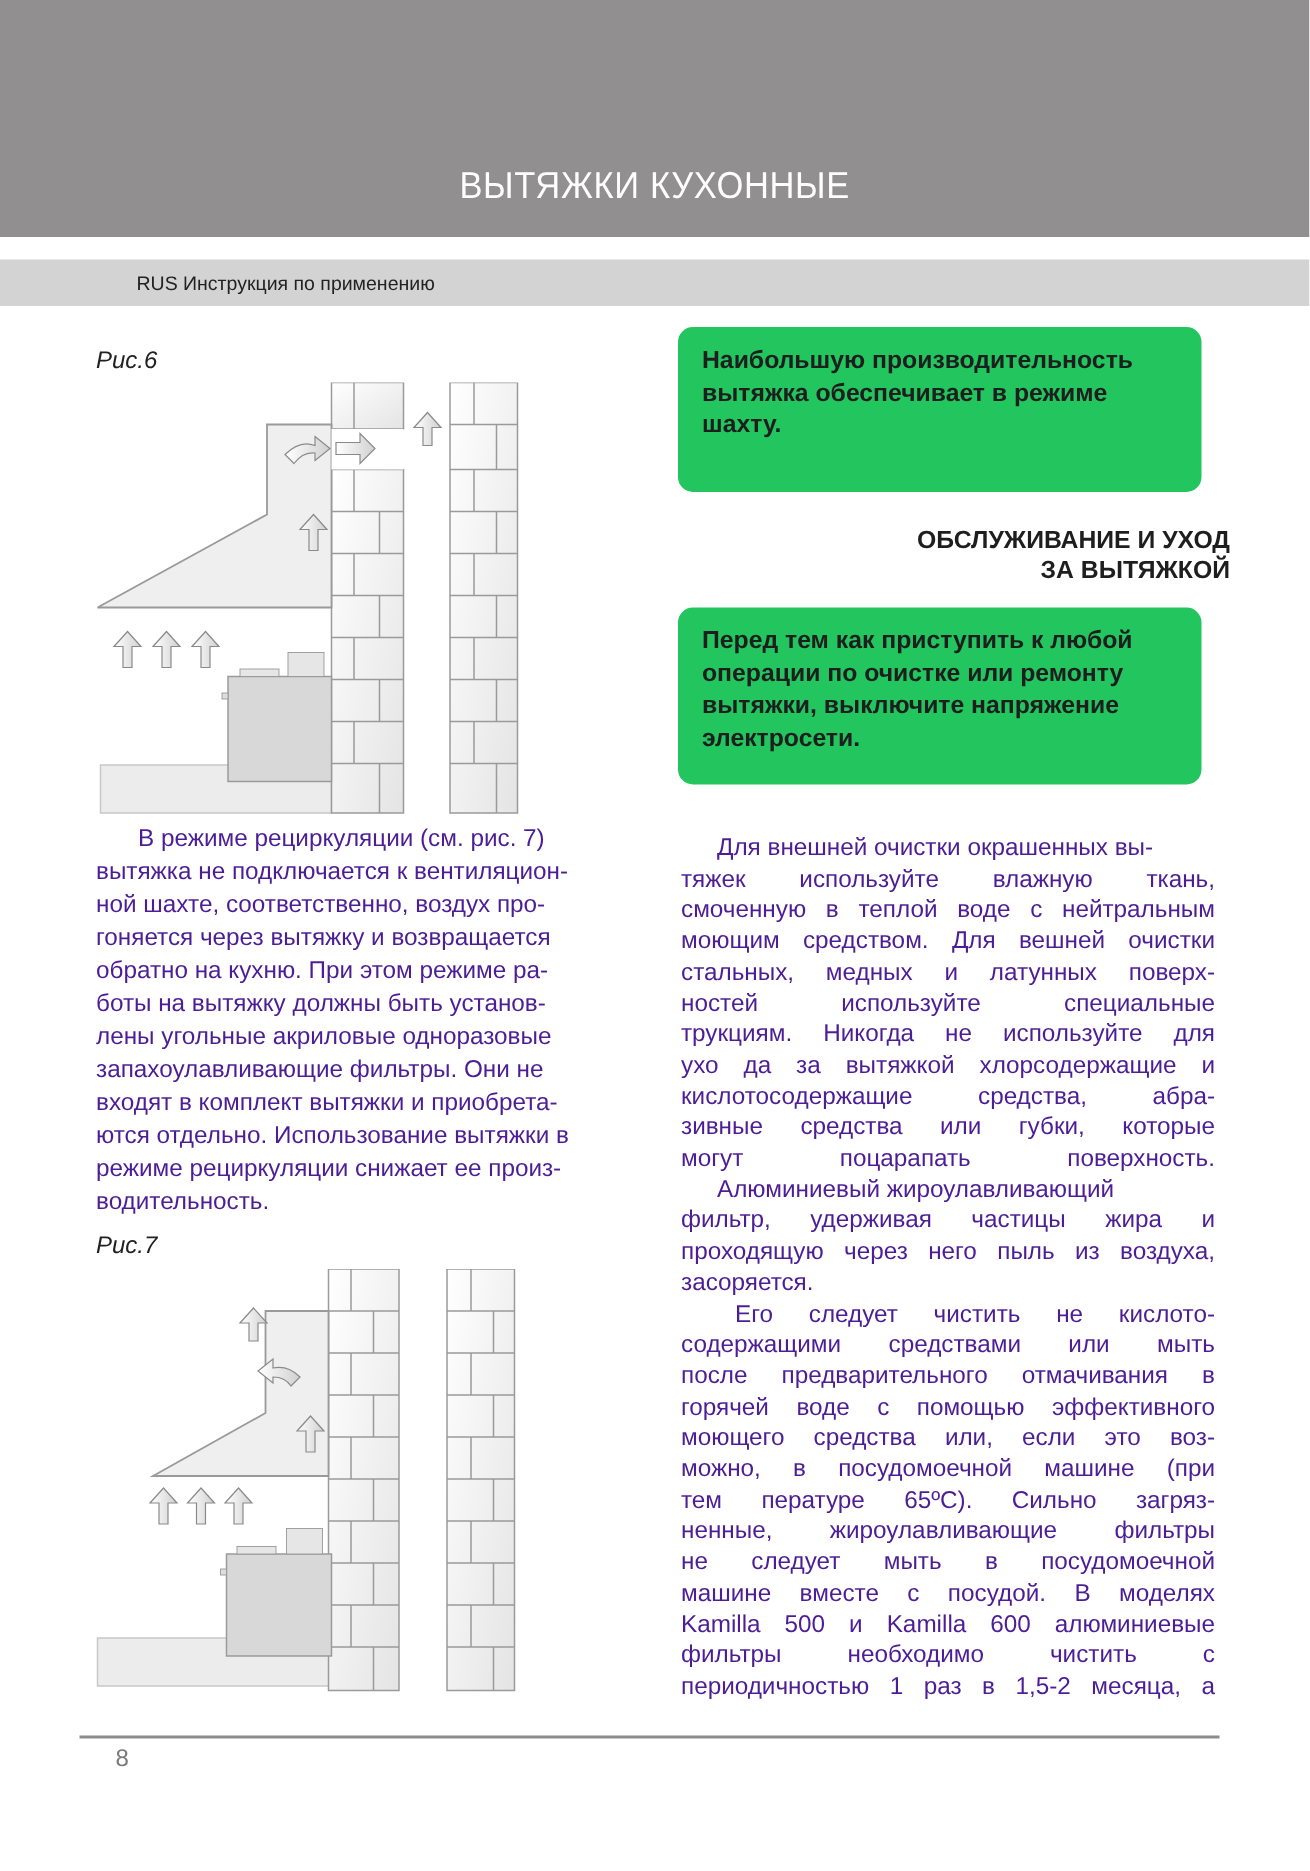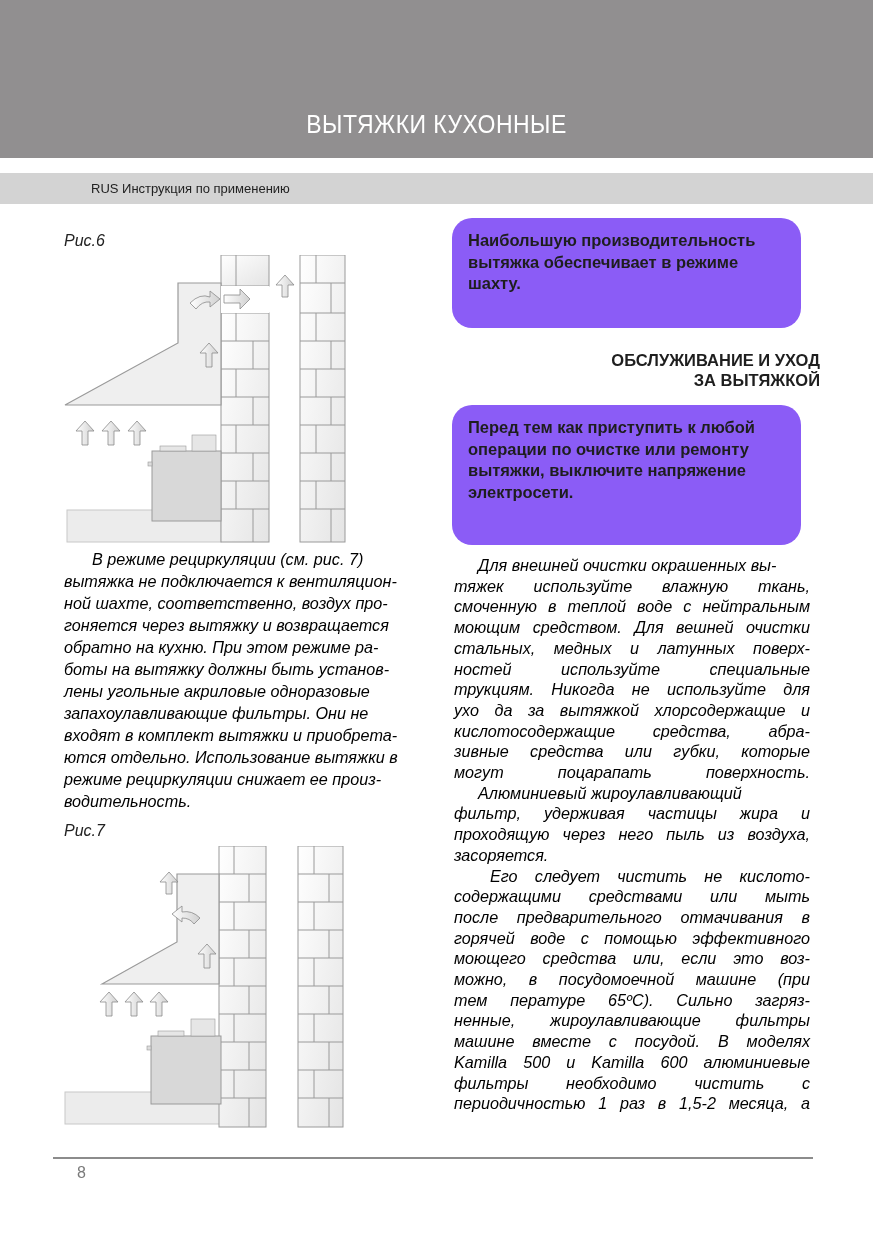--- a/index.html
+++ b/index.html
@@ -6,24 +6,24 @@
   body { width: 873px; height: 1247px; position: relative; overflow: hidden;
          font-family: "Liberation Sans", sans-serif; color: #1a1a1a; }
   .top-band { position: absolute; left: 0; top: 0; width: 873px; height: 158px; background: #918f90; }
   .top-title { position: absolute; left: 0; width: 873px; top: 110px; text-align: center;
                color: #ffffff; font-family: "Liberation Sans", sans-serif; font-size: 25px;
                letter-spacing: 0.5px; transform: scaleX(0.92); }
   .sub-band { position: absolute; left: 0; top: 173px; width: 873px; height: 31px; background: #d3d3d3; }
   .sub-text { position: absolute; left: 91px; top: 181px; font-size: 13px; color: #222; }
   .fig-label { position: absolute; font-style: italic; font-size: 16px; color: #222; }
   .fig { position: absolute; }
-  .para { position: absolute; font-size: 16.2px; line-height: 22px; color: #000000; text-align: justify; font-style: italic; }
+  .para { position: absolute; font-size: 16.2px; line-height: 22px; color: #4c1d95; text-align: justify; }
   .para .ln { display: block; white-space: nowrap; }
   .para .ln.j { text-align-last: justify; white-space: normal; }
-  .callout { position: absolute; background: #8b5cf6; border-radius: 20px; font-weight: bold; font-size: 16.5px;
+  .callout { position: absolute; background: #22c55e; border-radius: 10px; font-weight: bold; font-size: 16.5px;
              line-height: 21.5px; color: #1e1e1e; padding: 12px 16px; box-sizing: border-box; }
   .section-title { position: absolute; left: 440px; width: 380px; top: 350px; text-align: right;
                    font-weight: bold; font-size: 16.5px; line-height: 20px; color: #1e1e1e; }
   .footer-line { position: absolute; left: 53px; top: 1157px; width: 760px; height: 2px; background: #8c8c8c; }
   .page-num { position: absolute; left: 77px; top: 1164px; font-size: 16px; color: #7a7a7a; }
 </style>
 </head>
 <body>
 
 <div class="top-band"></div>
@@ -197,21 +197,21 @@
   <div>Наибольшую производительность</div>
   <div>вытяжка обеспечивает в режиме</div>
   <div>шахту.</div>
 </div>
 
 <div class="section-title">
   <div>ОБСЛУЖИВАНИЕ И УХОД</div>
   <div>ЗА ВЫТЯЖКОЙ</div>
 </div>
 
-<div class="callout" style="left:452px; top:405px; width:349px; height:140px;">
+<div class="callout" style="left:452px; top:405px; width:349px; height:118px;">
   <div>Перед тем как приступить к любой</div>
   <div>операции по очистке или ремонту</div>
   <div>вытяжки, выключите напряжение</div>
   <div>электросети.</div>
 </div>
 
 <div class="para" style="left:454px; top:544px; width:356px; line-height:20.7px;margin-top:11px;">
   <span class="ln" style="padding-left:24px;">Для внешней очистки окрашенных вы-</span>
   <span class="ln j">тяжек используйте влажную ткань,</span>
   <span class="ln j">смоченную в теплой воде с нейтральным</span>
@@ -228,20 +228,21 @@
   <span class="ln j">проходящую через него пыль из воздуха,</span>
   <span class="ln">засоряется.</span>
   <span class="ln j" style="padding-left:36px;">Его следует чистить не кислото-</span>
   <span class="ln j">содержащими средствами или мыть</span>
   <span class="ln j">после предварительного отмачивания в</span>
   <span class="ln j">горячей воде с помощью эффективного</span>
   <span class="ln j">моющего средства или, если это воз-</span>
   <span class="ln j">можно, в посудомоечной машине (при</span>
   <span class="ln j">тем пературе 65ºС). Сильно загряз-</span>
   <span class="ln j">ненные, жироулавливающие фильтры</span>
+  <span class="ln j">не следует мыть в посудомоечной</span>
   <span class="ln j">машине вместе с посудой. В моделях</span>
   <span class="ln j">Kamilla 500 и Kamilla 600 алюминиевые</span>
   <span class="ln j">фильтры необходимо чистить с</span>
   <span class="ln j">периодичностью 1 раз в 1,5-2 месяца, а</span>
 </div>
 
 <div class="footer-line"></div>
 <div class="page-num">8</div>
 
 </body></html>

